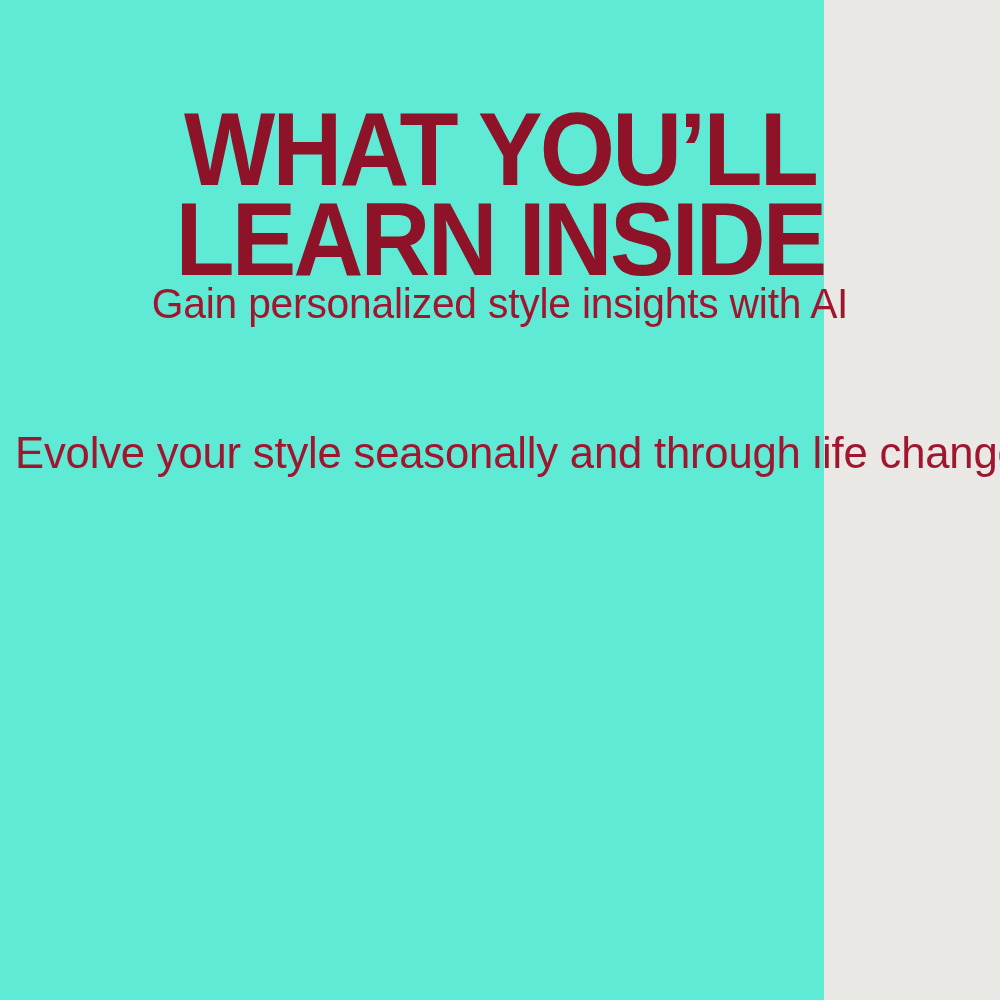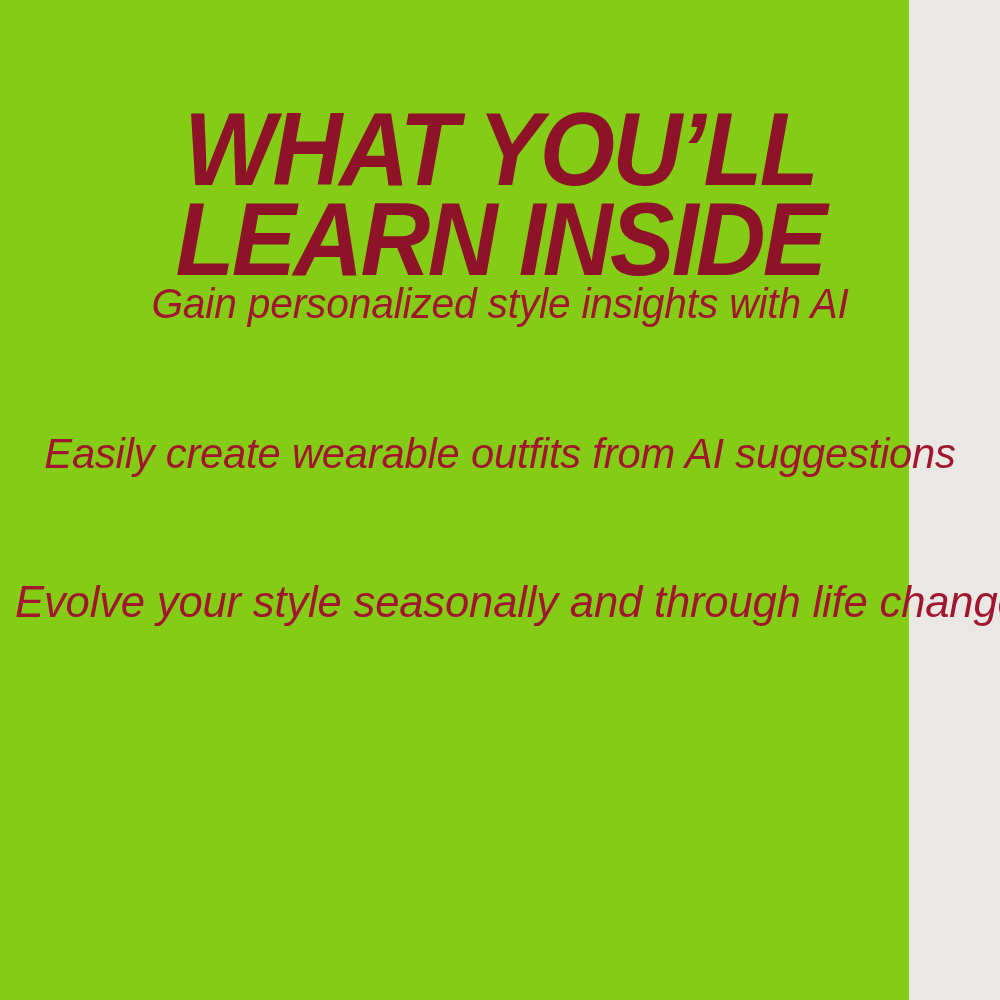--- a/index.html
+++ b/index.html
@@ -10,25 +10,24 @@
     width: 1000px;
     height: 1000px;
     overflow: hidden;
     background: #e9e8e5;
     font-family: "Liberation Sans", sans-serif;
     -webkit-font-smoothing: antialiased;
   }
 
   .slide {
     position: relative;
-    width: 909px;
+    width: 824px;
     height: 1000px;
-    background: #84cc16;
+    background: #5eead4;
     box-sizing: border-box;
-    font-style: italic;
   }
 
   
   .headline {
     position: absolute;
     left: 0;
     top: 34px;
     width: 1000px;
     text-align: center;
     color: #8e1228;
@@ -87,23 +86,20 @@
     <span class="hl-line">WHAT YOU’LL</span>
     <span class="hl-line">LEARN INSIDE</span>
   </h1>
 
   <div class="benefits">
 
     <div class="benefit-row" data-idx="0">
       <span class="benefit-text">Gain personalized style insights with AI</span>
     </div>
 
-    <div class="benefit-row" data-idx="1">
-      <span class="benefit-text">Easily create wearable outfits from AI suggestions</span>
-    </div>
 
 
 
     <div class="benefit-row" data-idx="4">
       <span class="benefit-text">Evolve your style seasonally and through life changes</span>
     </div>
 
   </div>
 
 </div>

